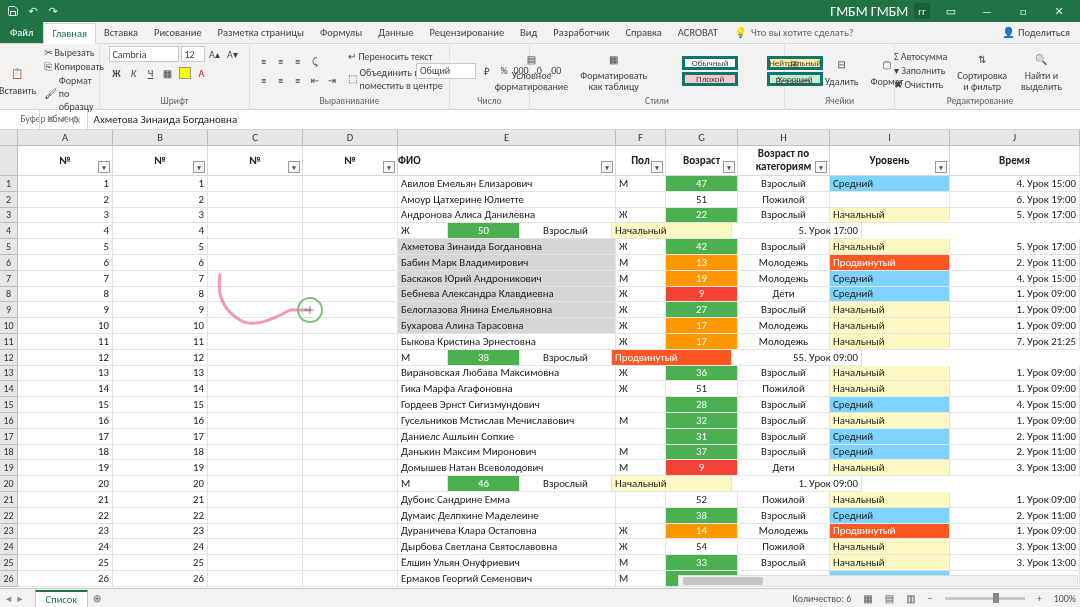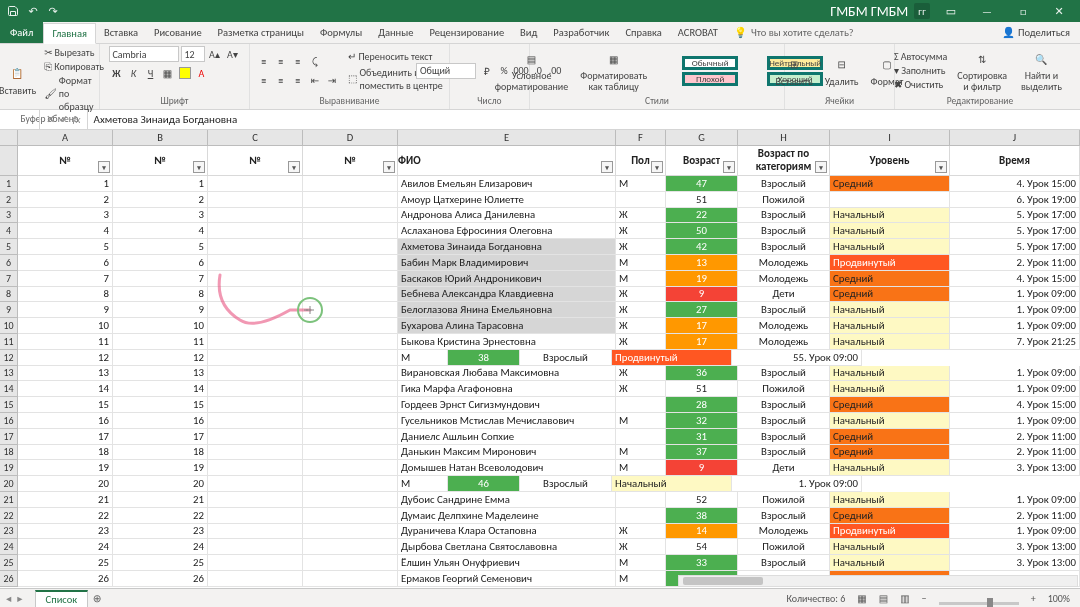--- a/index.html
+++ b/index.html
@@ -49,26 +49,26 @@
   .drow { display: flex; height: 15.8px; font-size: 10.8px; }
   .drow .cell { border-right: 1px solid #e3e3e3; border-bottom: 1px solid #e3e3e3; display: flex; align-items: center; padding: 0 3px; overflow: hidden; white-space: nowrap; }
   .right { justify-content: flex-end; }
   .center { justify-content: center; }
   .sel { background: #d6d6d6; }
   .age-green { background: #4caf50; color: #fff; justify-content:center; }
   .age-orange { background: #ff9800; color: #fff; justify-content:center; }
   .age-red { background: #f44336; color: #fff; justify-content:center; }
   .lvl-orange { background: #fef9c3; color: #222; }
   .lvl-red { background: #ff5722; color: #fff; }
-  .lvl-orangedk { background: #f97316; color: #222; }
+  .lvl-orangedk { background: #7dd3fc; color: #222; }
 
   .sheet-tabs { position: absolute; bottom: 0; left: 0; right: 0; height: 19px; background: #f3f2f1; border-top: 1px solid #c8c8c8; display: flex; align-items: center; font-size: 10.5px; }
   .sheet-tab { border: 1px solid #c8c8c8; border-bottom: none; background: #fff; padding: 0 10px; height: 17px; display: flex; align-items: center; margin-left: 12px; border-top: 2px solid #217346; color: #217346; }
   .addsheet { width: 18px; display: flex; align-items: center; justify-content: center; color: #666; }
-  .status-right { margin-left: auto; display: flex; align-items: flex-end; gap: 12px; padding-right: 10px; color: #555; font-size: 10px; }
+  .status-right { margin-left: auto; display: flex; align-items: center; gap: 12px; padding-right: 4px; color: #555; font-size: 10px; }
   .zoom-slider { width: 80px; height: 3px; background: #c8c8c8; position: relative; }
   .zoom-slider .thumb { width: 6px; height: 10px; background: #888; position: absolute; top: -4px; left: 60%; }
   .hscroll { position:absolute; bottom:20px; right:2px; width:400px; height:12px; background:#f0f0f0; border:1px solid #ddd; display:flex; align-items:center;}
   .hscroll .thumb{ width:80px; height:8px; background:#c4c4c4; margin-left:4px; border-radius:2px;}
   .stroke { position: absolute; left: 210px; top: 265px; pointer-events: none; }
 
   .colE.hdr-wide { justify-content: flex-start; }
 </style>
 </head>
 <body>
@@ -368,21 +368,20 @@
         <div class="cell colH center">Взрослый</div>
         <div class="cell colI lvl-orange">Начальный</div>
         <div class="cell colJ right">5. Урок 17:00</div>
       </div>
       <div class="drow">
         <div class="rowhead">4</div>
         <div class="cell colA right">4</div>
         <div class="cell colB right">4</div>
         <div class="cell colC"></div>
         <div class="cell colD"></div>
-        <div class="cell colE ">Аслаханова Ефросиния Олеговна</div>
         <div class="cell colF">Ж</div>
         <div class="cell colG age-green">50</div>
         <div class="cell colH center">Взрослый</div>
         <div class="cell colI lvl-orange">Начальный</div>
         <div class="cell colJ right">5. Урок 17:00</div>
       </div>
       <div class="drow">
         <div class="rowhead">5</div>
         <div class="cell colA right">5</div>
         <div class="cell colB right">5</div>

